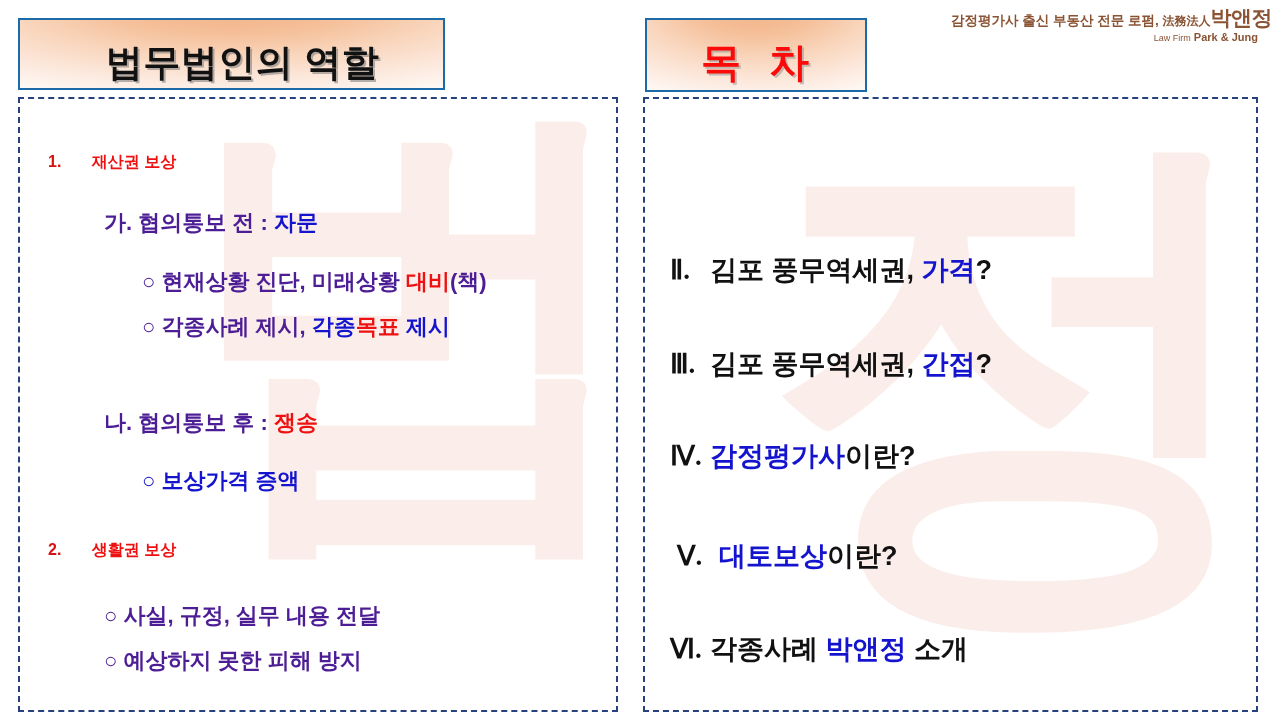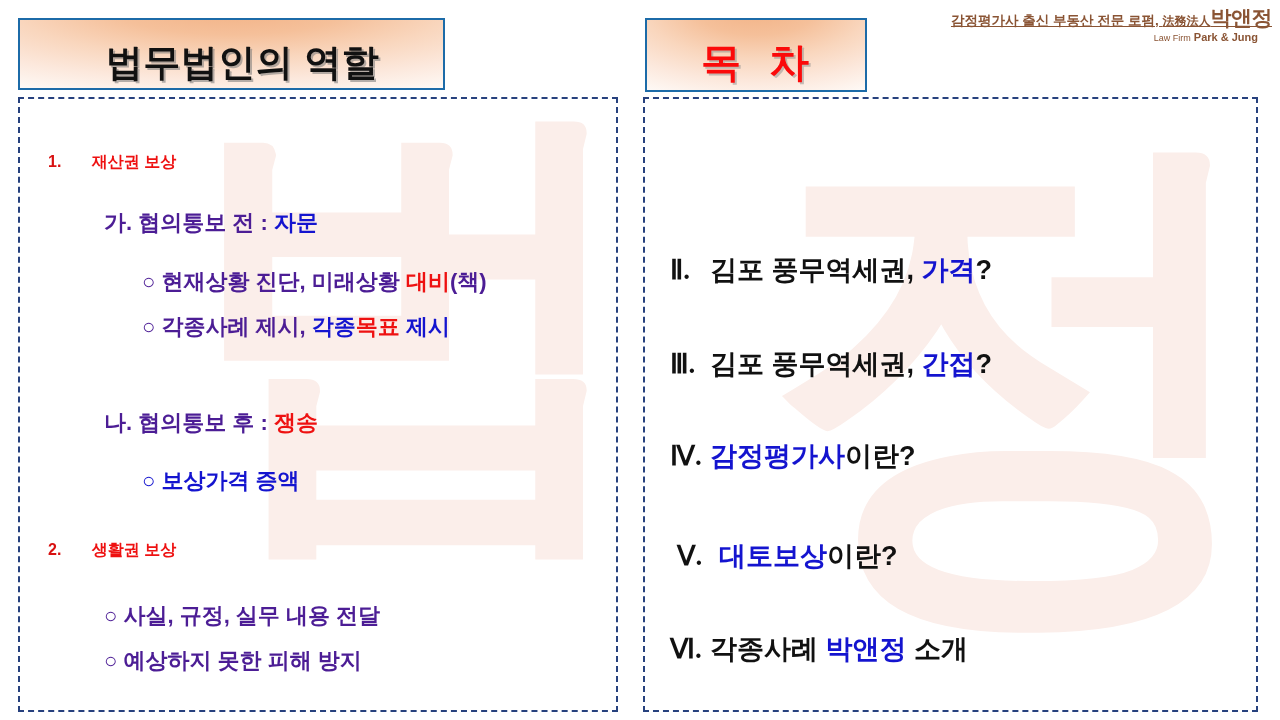--- a/index.html
+++ b/index.html
@@ -74,21 +74,20 @@
     right:8px; top:6px;
     text-align:right;
     z-index:4;
     color:#8a5434;
   }
   #brand-line1 {
     font-size:13.5px;
     font-weight:700;
     white-space:nowrap;
     line-height:1.15;
-    text-decoration:underline;
   }
   #brand-line1 .hanja { font-size:12px; font-family:"Liberation Serif", serif; }
   #brand-line1 .big   { font-size:21px; letter-spacing:-0.5px; }
   #brand-line2 {
     font-size:11px;
     font-weight:700;
     margin-top:1px;
     margin-right:14px;
     white-space:nowrap;
   }

